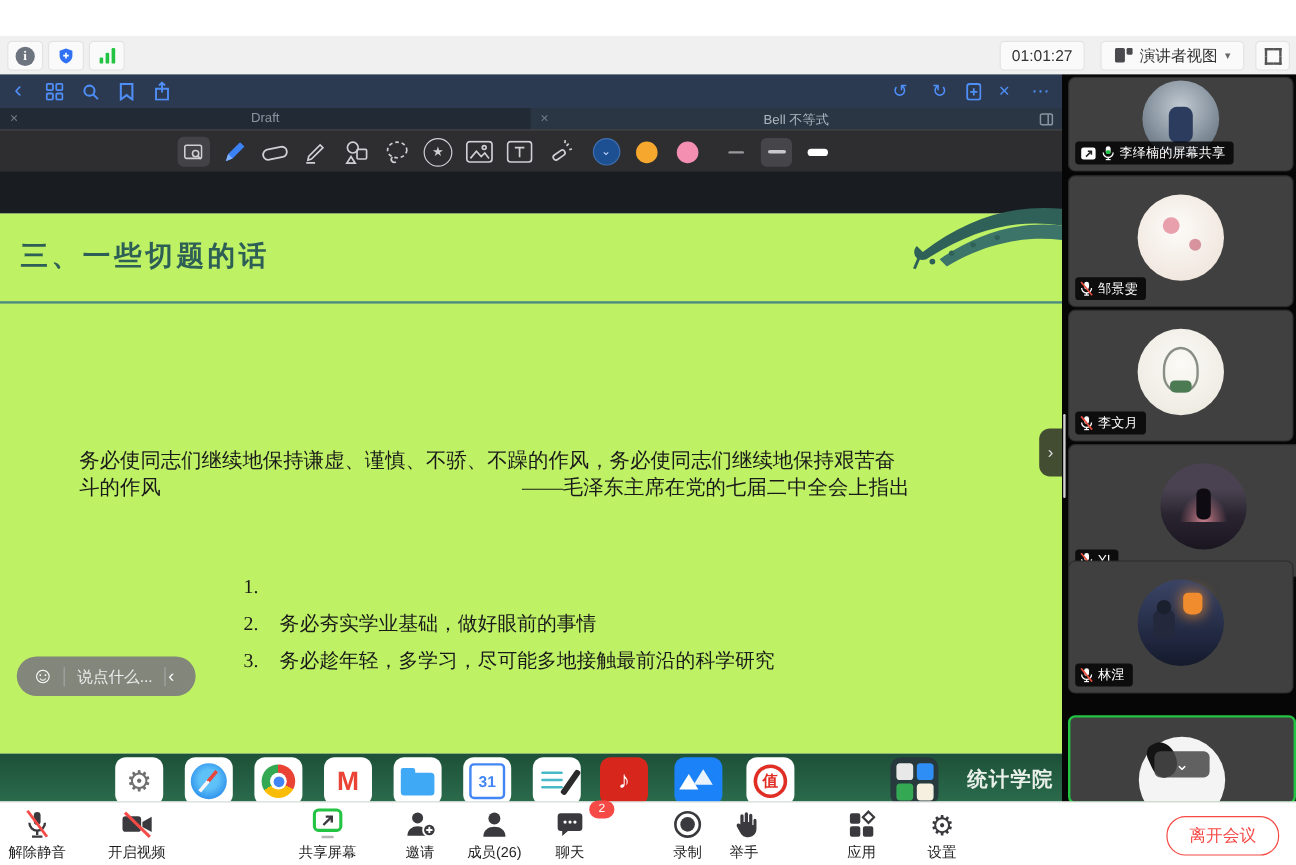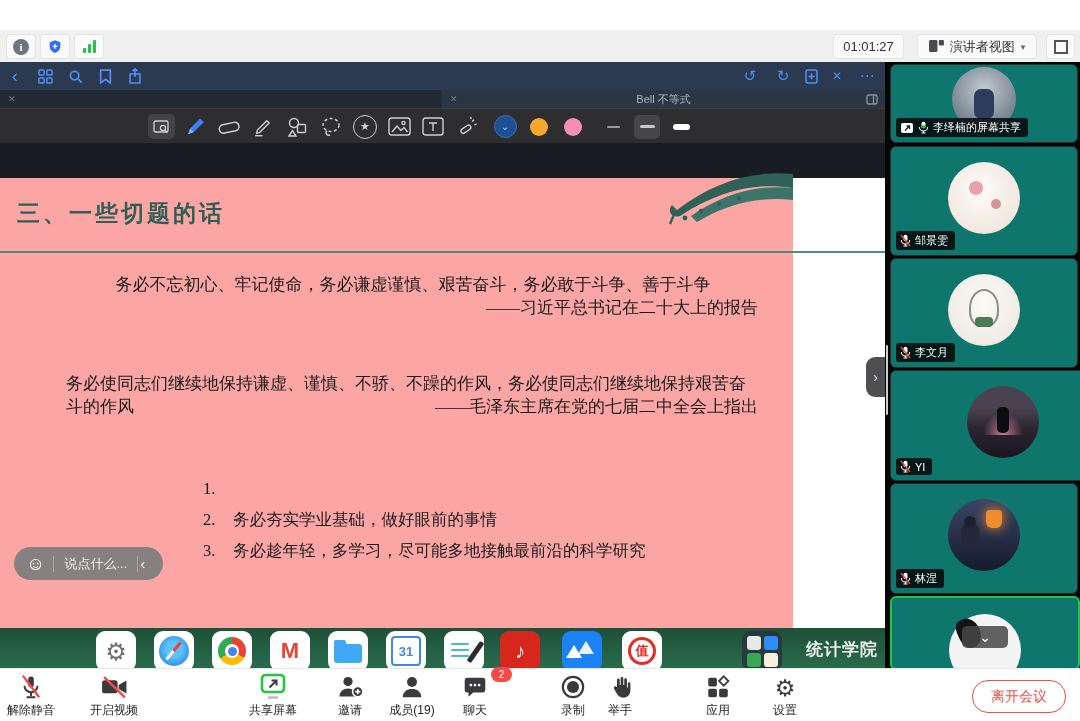--- a/index.html
+++ b/index.html
@@ -53,21 +53,21 @@
   .gn-tools{left:0;top:108px;width:885px;height:35px;background:#2e2e30;border-top:1px solid #3c3c3f;display:flex;align-items:center;}
   .tool{width:34px;height:28px;display:flex;align-items:center;justify-content:center;}
   .dot{border-radius:50%;}
   .stroke-thin{width:13px;height:2px;background:#9a9a9e;border-radius:1px;}
   .stroke-box{width:26px;height:24px;background:#46464a;border-radius:5px;display:flex;align-items:center;justify-content:center;}
   .stroke-mid{width:15px;height:3px;background:#c9c9cd;border-radius:1.5px;}
   .stroke-thick{width:17px;height:6px;background:#fff;border-radius:3px;}
 
   
   .pagebg{left:0;top:143px;width:885px;height:35px;background:#191d22;}
-  .slide{left:0;top:178px;width:793px;height:450px;background:#fca5a5;font-family:"Liberation Serif","DejaVu Serif",serif;color:#1a1a1a;}
+  .slide{left:0;top:178px;width:885px;height:450px;background:#bef264;font-family:"Liberation Serif","DejaVu Serif",serif;color:#1a1a1a;}
   .s-title{position:absolute;left:17px;top:20px;font-size:23px;font-weight:bold;color:#2e5f56;letter-spacing:3px;}
   .s-rule{position:absolute;left:0;top:73px;width:885px;height:2px;background:#4e8b80;}
   .quote{position:absolute;font-size:17px;line-height:23px;}
   .q1{left:68px;top:95px;width:690px;}
   .q1 .qt{display:block;text-align:center;}
   .attr{display:block;text-align:right;}
   .q2{left:66px;top:194px;width:692px;}
   .q2 .attr2{float:right;}
   .s-list{position:absolute;left:203px;top:302px;font-size:16.5px;}
   .s-li{display:flex;margin-bottom:14px;line-height:17px;}
@@ -109,21 +109,21 @@
   .cb-div{width:1px;height:16px;background:#a5a5a5;}
   .cb-text{font-size:13px;color:#ededed;margin:0 10px;white-space:nowrap;}
   .cb-arrow{font-size:15px;color:#fff;margin-left:2px;}
 
   
   .handle{left:866px;top:357px;width:19px;height:40px;background:rgba(35,35,38,.8);border-radius:9px 0 0 9px;
           display:flex;align-items:center;justify-content:center;color:#e0e0e0;font-size:14px;}
 
   
   .sidebar{left:885px;top:62px;width:195px;height:606px;background:#060606;}
-  .tile{position:absolute;left:890px;width:186px;background:#0f766e;border:1px solid #2b2b2b;border-radius:6px;overflow:hidden;}
+  .tile{position:absolute;left:890px;width:186px;background:#404040;border:1px solid #2b2b2b;border-radius:6px;overflow:hidden;}
   .tile.sel{border:2px solid #23c343;}
   .avatar{position:absolute;left:50%;transform:translateX(-50%);border-radius:50%;}
   .plabel{position:absolute;left:5px;bottom:5px;display:flex;align-items:center;gap:4px;background:rgba(0,0,0,.8);
           border-radius:3px;padding:2px 7px 2px 4px;font-size:11px;color:#fff;white-space:nowrap;}
   .scrollhint{left:886px;top:345px;width:2px;height:70px;background:#cfcfcf;border-radius:1px;}
   .t6chev{position:absolute;left:50%;transform:translateX(-50%);top:28px;width:46px;height:22px;background:rgba(70,70,70,.85);
           border-radius:5px;display:flex;align-items:center;justify-content:center;color:#fff;font-size:14px;}
 
   
   .bbar{left:0;top:668px;width:1080px;height:53px;background:#fff;border-top:1px solid #e8e8e8;}
@@ -213,20 +213,21 @@
           <path d="M6.5 4.5v6M3.5 7.5h6"></path>
         </svg>
     </span>
     <span class="gn-ic" style="position:absolute;left:822px;font-size:12px;">✕</span>
     <span class="gn-ic" style="position:absolute;left:852px;font-size:15px;">⋯</span>
   </div>
 
   <div class="abs gn-tabs">
     <div class="gn-tab" style="width:442px;background:#222b35;">
       <span class="tab-x">✕</span>
+      <span class="tab-lab">Draft</span>
     </div>
     <div class="gn-tab" style="width:443px;background:#2a3644;color:#aeb6c0;">
       <span class="tab-x">✕</span>
       <span class="tab-lab">Bell 不等式</span>
       <span style="position:absolute;right:7px;">
         <svg width="12" height="11" viewBox="0 0 12 11" fill="none" stroke="#8a94a0" stroke-width="1.3">
             <rect x="1" y="1" width="10" height="9" rx="1.5"></rect>
             <path d="M7.5 1v9"></path>
           </svg>
       </span>
@@ -324,24 +325,20 @@
     <svg class="abs" style="right:0;top:-10px;" width="132" height="68" viewBox="0 0 132 68">
       <path d="M132 6 C92 2 52 14 16 42 L11 37 C6 42 10 51 19 48 C58 23 94 14 132 20 Z" fill="#2f6158"></path>
       <path d="M132 20 C96 16 62 26 30 48 L36 54 C66 36 98 28 132 32 Z" fill="#3d7469"></path>
       <circle cx="24" cy="50" r="2.4" fill="#2f6158"></circle>
         <circle cx="40" cy="43" r="2.2" fill="#2f6158"></circle>
       <circle cx="58" cy="36" r="2.2" fill="#2f6158"></circle>
         <circle cx="78" cy="30" r="2.2" fill="#2f6158"></circle>
       <path d="M14 44l-5 12" stroke="#2f6158" stroke-width="2.4" fill="none"></path>
     </svg>
     <div class="s-rule"></div>
-    <div class="quote q1">
-      <span class="qt">务必不忘初心、牢记使命，务必谦虚谨慎、艰苦奋斗，务必敢于斗争、善于斗争</span>
-      <span class="attr">——习近平总书记在二十大上的报告</span>
-    </div>
     <div class="quote q2">
       <span>务必使同志们继续地保持谦虚、谨慎、不骄、不躁的作风，务必使同志们继续地保持艰苦奋斗的作风</span>
       <span class="attr2">——毛泽东主席在党的七届二中全会上指出</span>
     </div>
     <div class="s-list">
       <div class="s-li">
         <span class="s-num">1.</span>
       </div>
       <div class="s-li">
         <span class="s-num">2.</span>
@@ -474,21 +471,21 @@
       <svg width="11" height="13" viewBox="0 0 12 14">
           <rect x="3.8" y="0.8" width="4.4" height="7" rx="2.2" fill="#fff"></rect>
           <path d="M1.5 6.5a4.5 4.5 0 0 0 9 0" stroke="#fff" stroke-width="1.2" fill="none"></path>
           <path d="M6 11v2M3.8 13h4.4" stroke="#fff" stroke-width="1.2"></path>
           <path d="M1 1l10 12" stroke="#e74c3c" stroke-width="1.5"></path>
         </svg>
       <span>YI</span>
     </div>
   </div>
 
-  <div class="tile" style="top:483px;height:109px;">
+  <div class="tile" style="top:467px;height:109px;">
     <span class="avatar" style="top:15px;width:72px;height:72px;background:linear-gradient(#3b4566,#232b44 60%,#151a2c);"></span>
     <span class="avatar" style="top:26px;margin-left:10px;width:16px;height:18px;background:#f08c2e;border-radius:4px 4px 6px 6px;box-shadow:0 0 10px 3px rgba(240,140,46,.55);"></span>
     <span class="avatar" style="top:40px;margin-left:-14px;width:18px;height:24px;background:#23283c;border-radius:6px 6px 3px 3px;"></span>
     <span class="avatar" style="top:32px;margin-left:-14px;width:12px;height:12px;background:#1b202f;border-radius:50%;"></span>
     <div class="plabel">
       <svg width="11" height="13" viewBox="0 0 12 14">
           <rect x="3.8" y="0.8" width="4.4" height="7" rx="2.2" fill="#fff"></rect>
           <path d="M1.5 6.5a4.5 4.5 0 0 0 9 0" stroke="#fff" stroke-width="1.2" fill="none"></path>
           <path d="M6 11v2M3.8 13h4.4" stroke="#fff" stroke-width="1.2"></path>
           <path d="M1 1l10 12" stroke="#e74c3c" stroke-width="1.5"></path>
@@ -552,21 +549,21 @@
         </span>
       <div class="blab">邀请</div>
     </div>
     <div class="bbtn" style="left:380px;width:64px;">
       <span class="bic">
           <svg width="26" height="26" viewBox="0 0 24 24">
             <circle cx="12" cy="7.4" r="4.6" fill="#3a3a3e"></circle>
             <path d="M3.5 21.5c0-5.2 4-7.6 8.5-7.6s8.5 2.4 8.5 7.6z" fill="#3a3a3e"></path>
           </svg>
         </span>
-      <div class="blab">成员(19)</div>
+      <div class="blab">成员(26)</div>
     </div>
     <div class="bbtn" style="left:447px;width:56px;">
       <span class="bic" style="position:relative;">
         <svg width="26" height="26" viewBox="0 0 24 24">
             <path d="M5 3.5h14a2.5 2.5 0 0 1 2.5 2.5v8.5a2.5 2.5 0 0 1-2.5 2.5h-8.6L6 21v-4H5a2.5 2.5 0 0 1-2.5-2.5V6A2.5 2.5 0 0 1 5 3.5z" fill="#3a3a3e"></path>
             <circle cx="8.2" cy="10.2" r="1.25" fill="#fff"></circle>
             <circle cx="12" cy="10.2" r="1.25" fill="#fff"></circle>
             <circle cx="15.8" cy="10.2" r="1.25" fill="#fff"></circle>
           </svg>
         <span class="badge">2</span>

